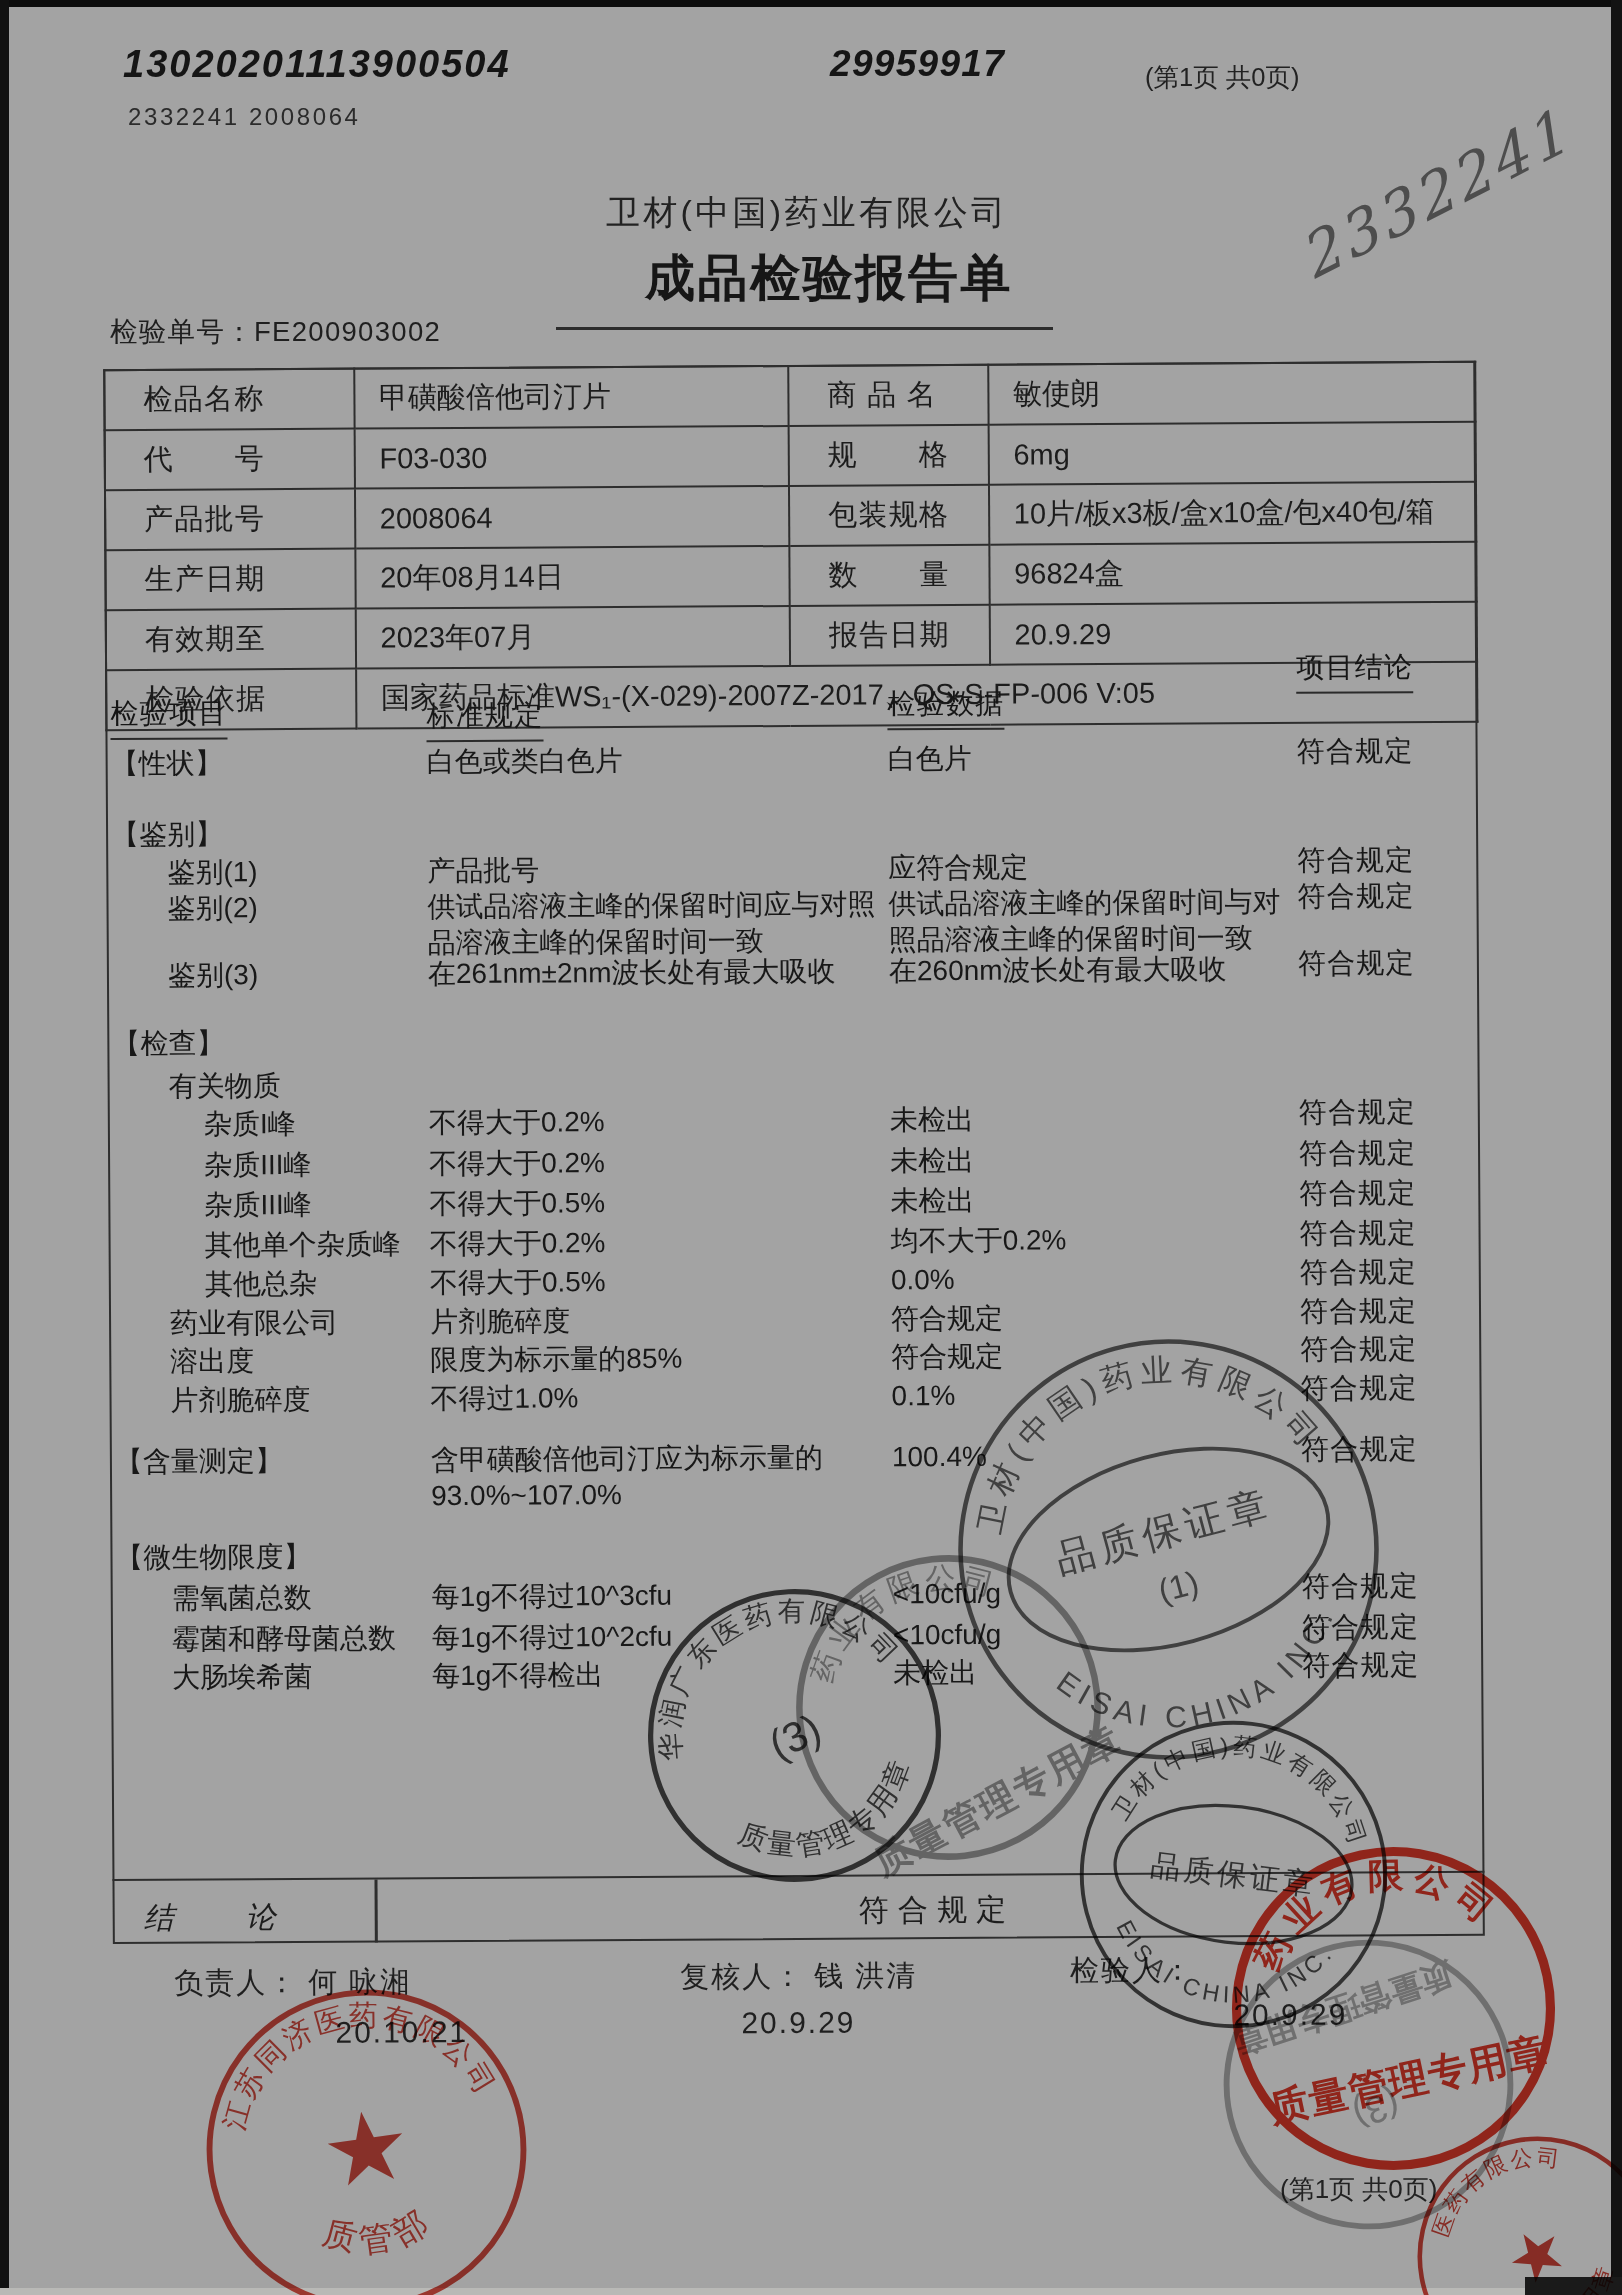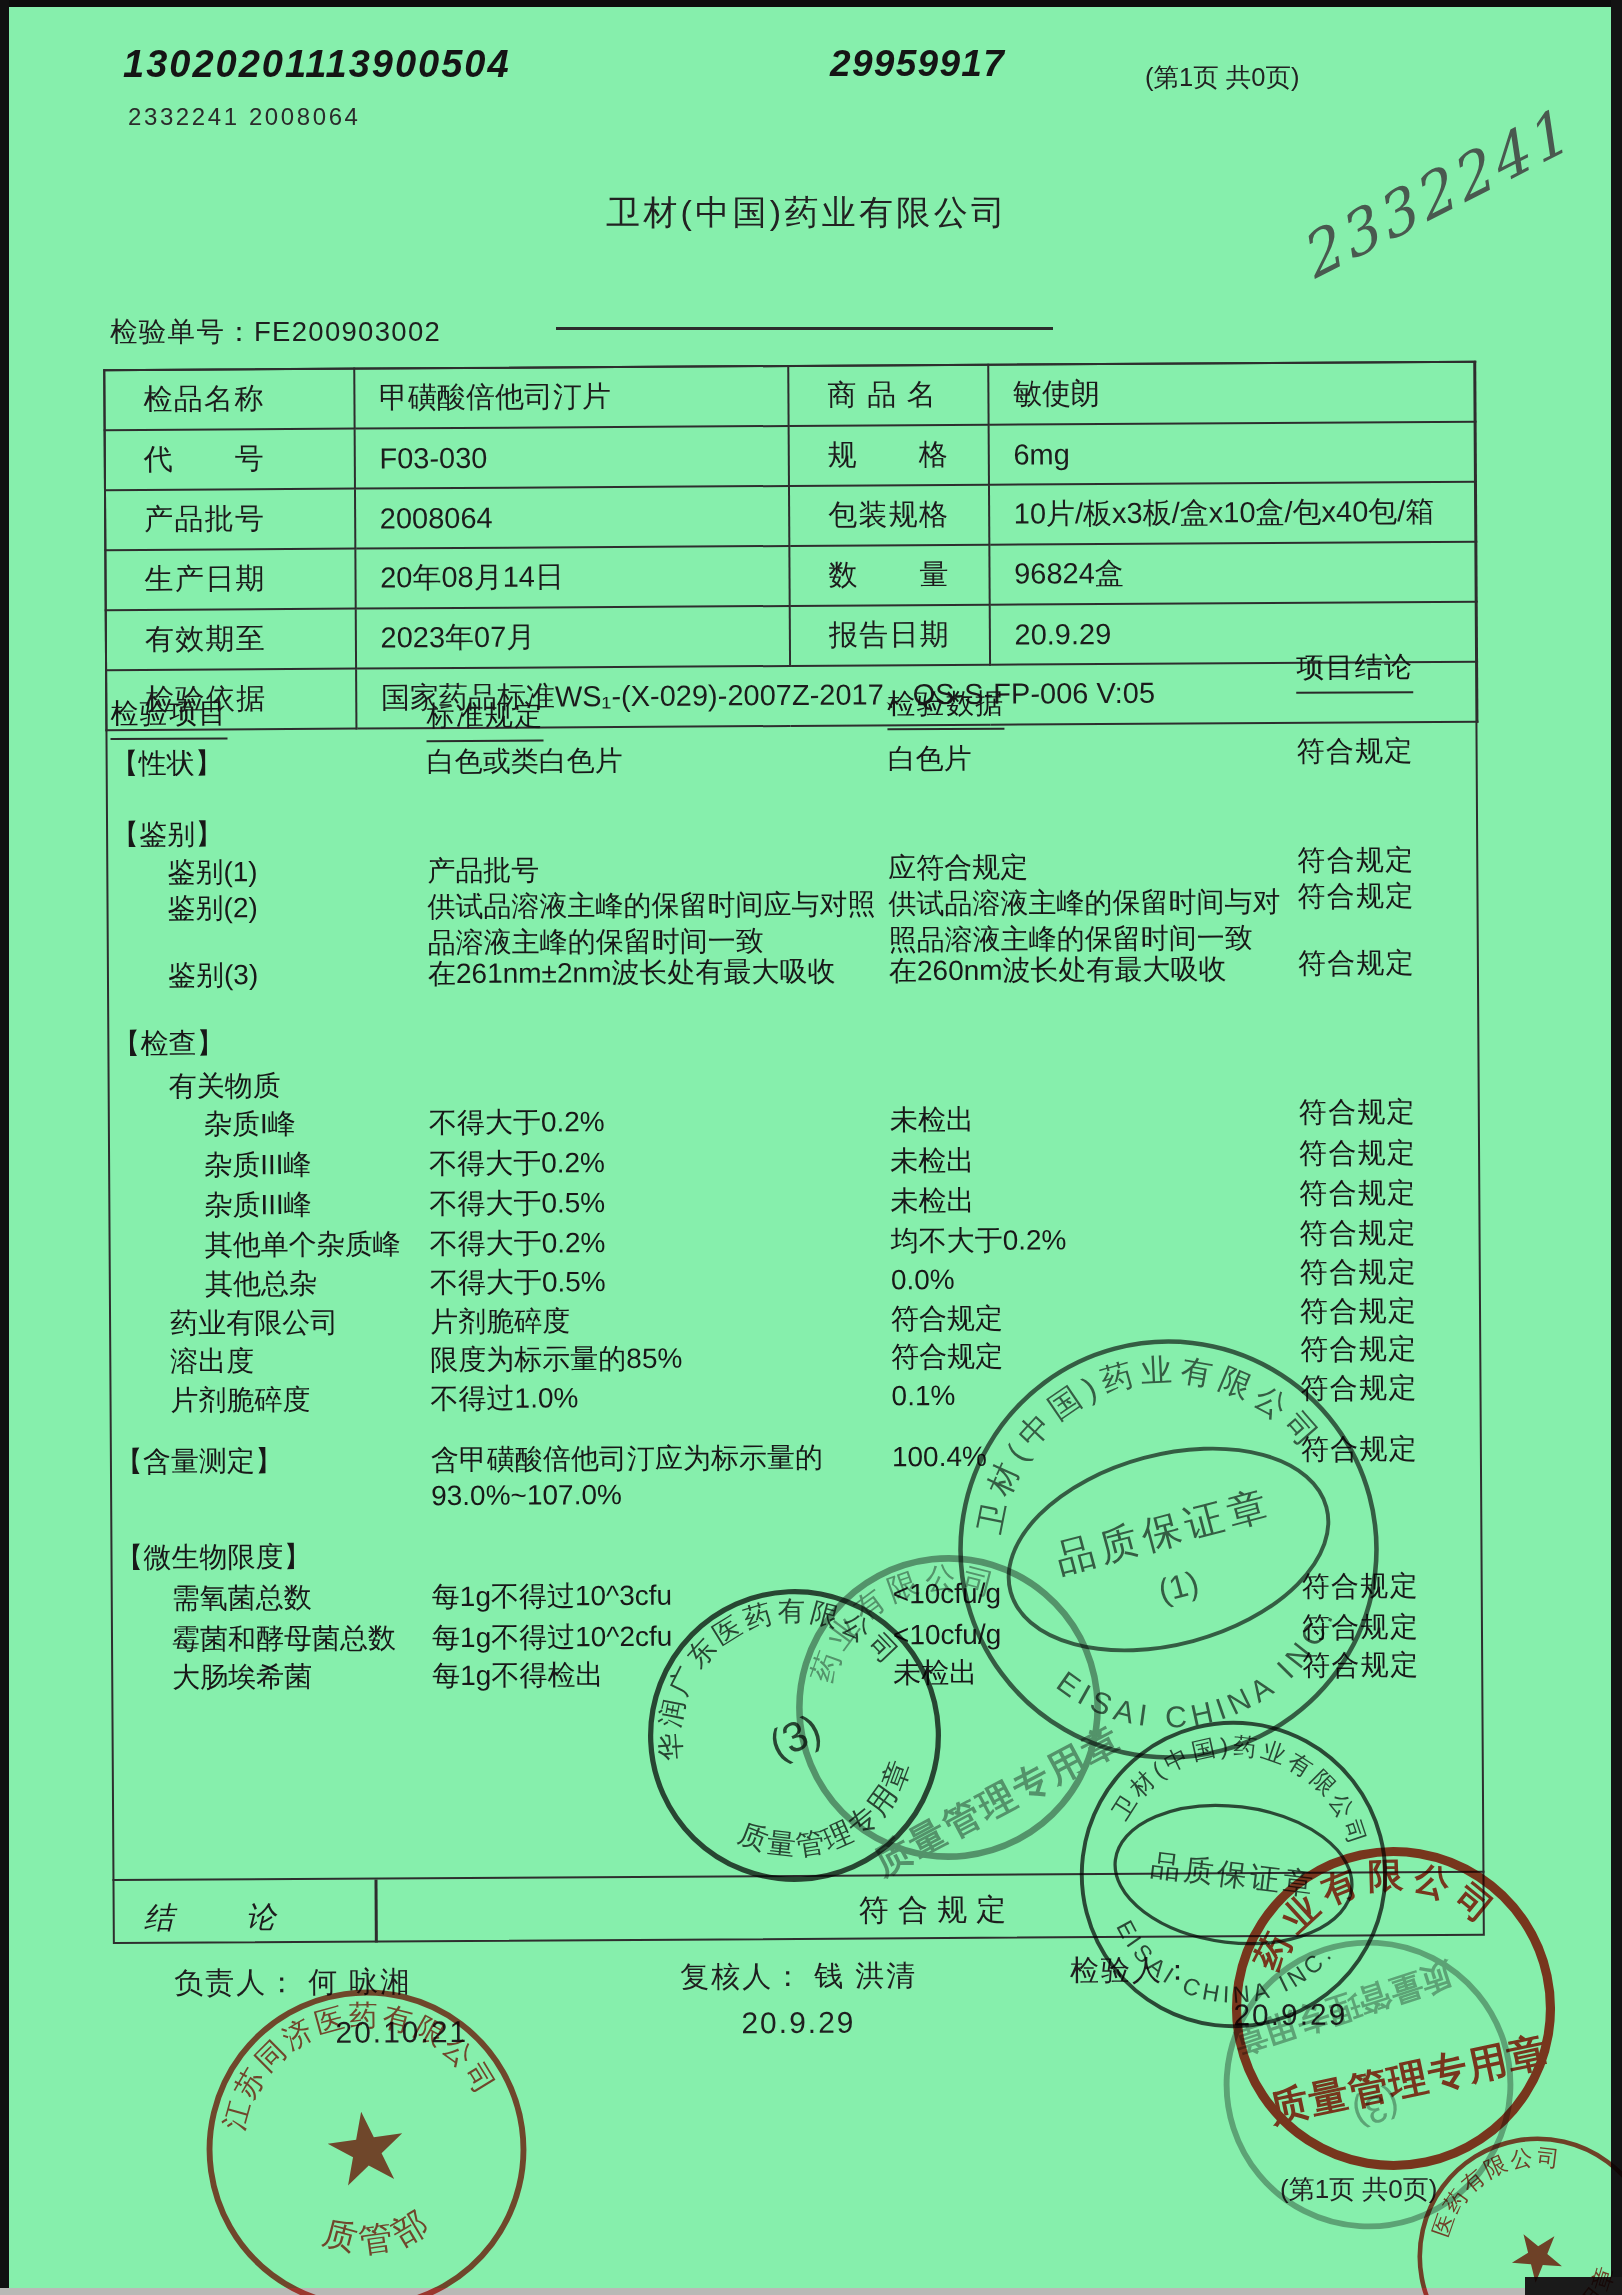--- a/index.html
+++ b/index.html
@@ -1,16 +1,16 @@
 <!DOCTYPE html>
 <html style="font-size:10.5px"><head>
 <meta charset="utf-8">
 <style>
   html,body{margin:0;padding:0;background:#888;}
-  .page{position:relative;width:1622px;height:2295px;background:#86efac;overflow:hidden;
+  .page{position:relative;width:1622px;height:2295px;background:#a3a3a3;overflow:hidden;
         font-family:"Liberation Sans",sans-serif;color:#1d1d1d;}
   .abs{position:absolute;}
   
   .edge-top{left:0;top:0;width:1622px;height:6.5px;background:#0d0d0d;}
   .edge-left{left:0;top:0;width:8.5px;height:2295px;background:#111;}
   .edge-right{left:1611px;top:0;width:11px;height:2295px;background:#131313;}
   .edge-bottom{left:0;top:2288px;width:1622px;height:7.9px;background:#b9b9b6;}
   .edge-corner{left:1525px;top:2277px;width:97px;height:18.3px;background:#1a1a1a;}
 
   .doc-number{left:123px;top:43px;font-size:38px;font-weight:bold;font-style:italic;letter-spacing:2px;color:#151515;}
@@ -61,20 +61,21 @@
   <div class="abs edge-right"></div>
   <div class="abs edge-bottom"></div>
   <div class="abs edge-corner"></div>
 
   <div class="abs doc-number">13020201113900504</div>
   <div class="abs sub-numbers">2332241   2008064</div>
   <div class="abs batch-code">29959917</div>
   <div class="abs page-ind-top">(第1页 共0页)</div>
 
   <div class="abs company">卫材(中国)药业有限公司</div>
+  <div class="abs report-title">成品检验报告单</div>
   <div class="abs title-underline"></div>
   <div class="abs handwritten">2332241</div>
   <div class="abs report-no">检验单号：FE200903002</div>
 
   <div class="abs sheet">
 
     <div class="abs outer-box"></div>
 
     <table class="info">
       <colgroup>

